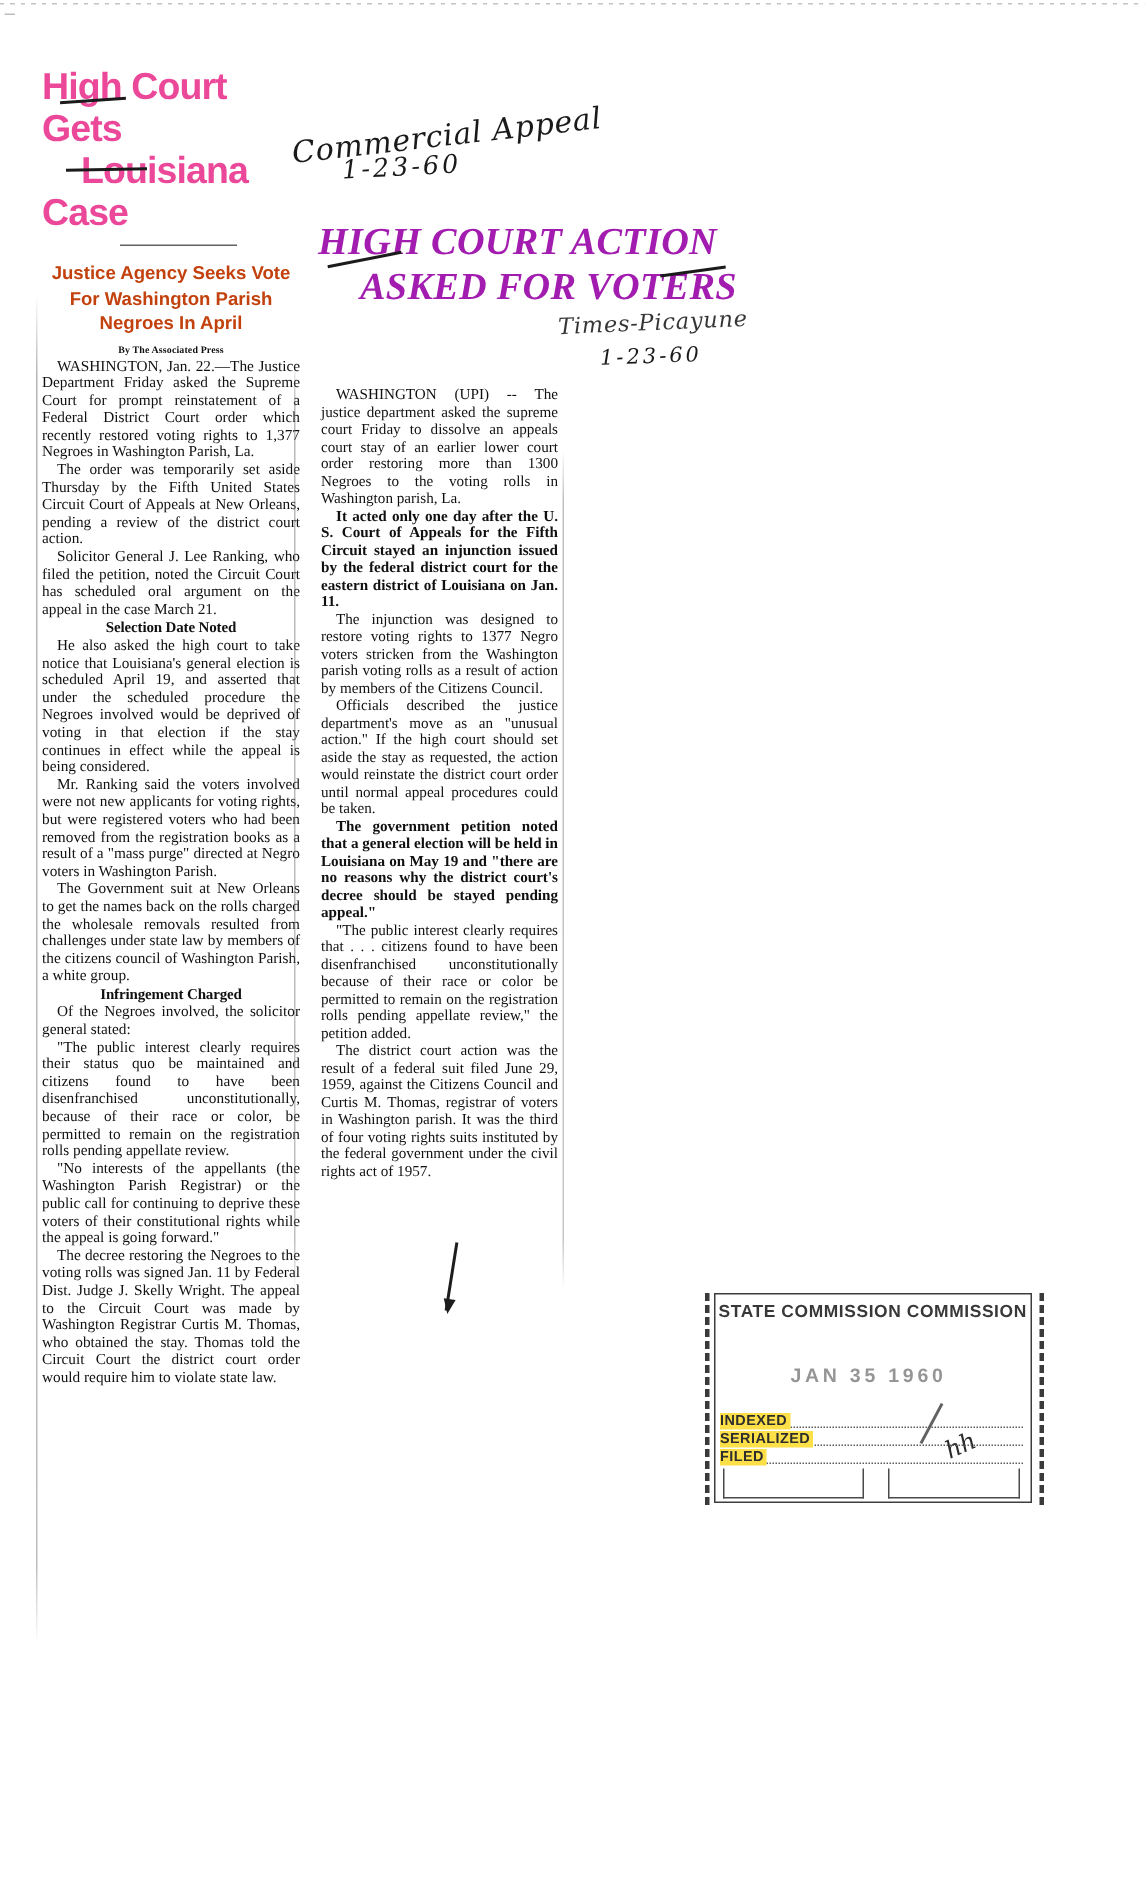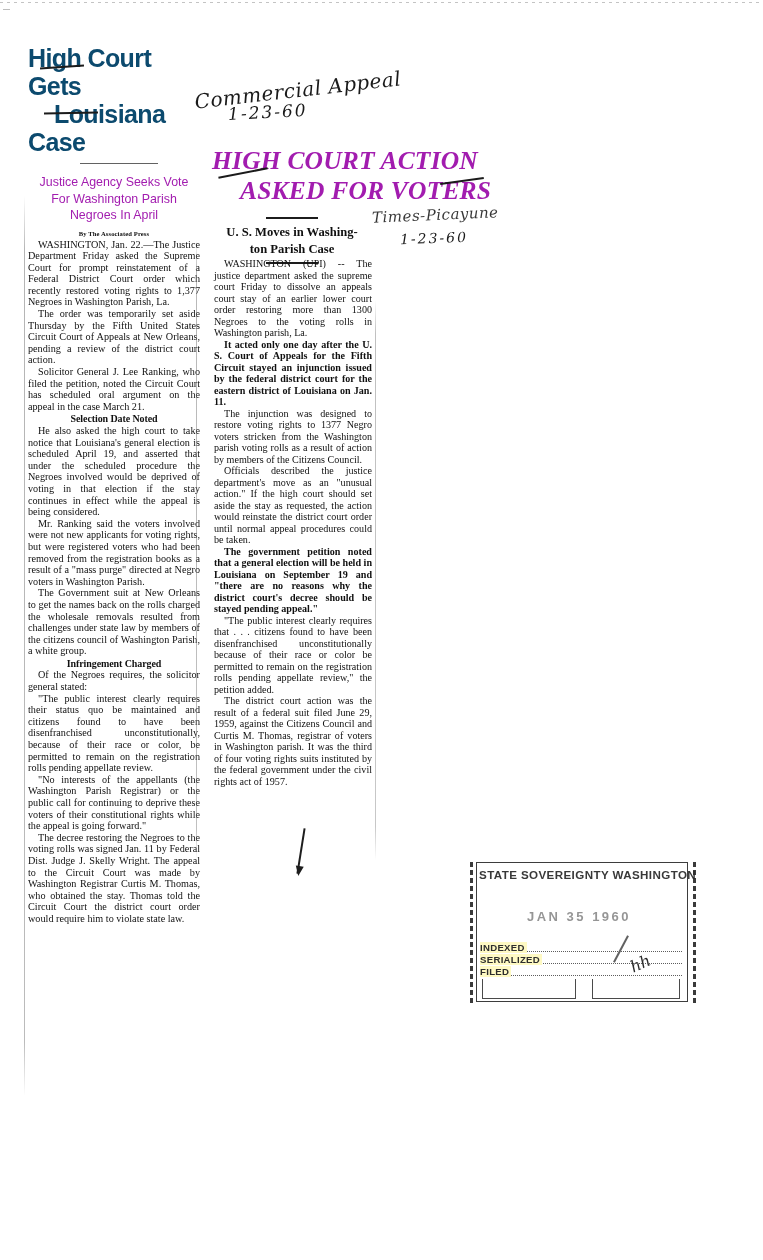--- a/index.html
+++ b/index.html
@@ -43,42 +43,42 @@
     left: 28px;
     top: 44px;
     width: 172px;
   }
   .masthead {
     font-family: "Liberation Sans", "DejaVu Sans", sans-serif;
     font-weight: bold;
     font-size: 25px;
     line-height: 1.12;
     letter-spacing: -0.6px;
-    color: #0c4a6e;
+    color: #ec4899;
     margin: 0;
   }
   .masthead .l1 { display:block; }
   .masthead .l2 { display:block; text-indent: 26px; }
 
   .mast-rule {
     width: 78px;
     height: 1px;
     background: #2e2e2e;
     margin: 7px 0 0 52px;
     opacity:.75;
   }
 
   .subhead-deck {
     font-family: "Liberation Sans", "DejaVu Sans", sans-serif;
-    font-weight: normal;
+    font-weight: bold;
     font-size: 12.4px;
     line-height: 1.33;
     text-align: center;
     margin: 10px 0 0 0;
-    color: #a21caf;
+    color: #c2410c;
   }
   .byline {
     font-family: "Liberation Serif", "DejaVu Serif", serif;
     font-weight: bold;
     font-size: 6.6px;
     text-align: center;
     margin: 6px 0 2px 0;
     letter-spacing: .1px;
   }
 
@@ -280,21 +280,21 @@
     width: 202px;
   }
   .stamp-line {
     position: relative;
     height: 12px;
     font-size: 9.6px;
     font-weight: bold;
     letter-spacing: .3px;
     color: #2d2d2d;
   }
-  .stamp-line .lbl { position: relative; z-index: 2; background: #fef9c3; padding-right: 2px; }
+  .stamp-line .lbl { position: relative; z-index: 2; background: #fde047; padding-right: 2px; }
   .stamp-line .dots {
     position: absolute;
     left: 0; right: 0; bottom: 2px;
     border-bottom: 1px dotted #5d5d5d;
     z-index: 1;
   }
   .stamp-sig-row {
     position: absolute;
     left: 12px; bottom: 5px;
     width: 198px;
@@ -353,50 +353,44 @@
 
   <div class="col-body">
     <p>WASHINGTON, Jan. 22.—The Justice Department Friday asked the Supreme Court for prompt reinstatement of a Federal District Court order which recently restored voting rights to 1,377 Negroes in Washington Parish, La.</p>
     <p>The order was temporarily set aside Thursday by the Fifth United States Circuit Court of Appeals at New Orleans, pending a review of the district court action.</p>
     <p>Solicitor General J. Lee Ranking, who filed the petition, noted the Circuit Court has scheduled oral argument on the appeal in the case March 21.</p>
     <p class="sub-rule">Selection Date Noted</p>
     <p>He also asked the high court to take notice that Louisiana's general election is scheduled April 19, and asserted that under the scheduled procedure the Negroes involved would be deprived of voting in that election if the stay continues in effect while the appeal is being considered.</p>
     <p>Mr. Ranking said the voters involved were not new applicants for voting rights, but were registered voters who had been removed from the registration books as a result of a "mass purge" directed at Negro voters in Washington Parish.</p>
     <p>The Government suit at New Orleans to get the names back on the rolls charged the wholesale removals resulted from challenges under state law by members of the citizens council of Washington Parish, a white group.</p>
     <p class="sub-rule">Infringement Charged</p>
-    <p>Of the Negroes requires, the solicitor general stated:</p>
+    <p>Of the Negroes involved, the solicitor general stated:</p>
     <p>"The public interest clearly requires their status quo be maintained and citizens found to have been disenfranchised unconstitutionally, because of their race or color, be permitted to remain on the registration rolls pending appellate review.</p>
     <p>"No interests of the appellants (the Washington Parish Registrar) or the public call for continuing to deprive these voters of their constitutional rights while the appeal is going forward."</p>
     <p>The decree restoring the Negroes to the voting rolls was signed Jan. 11 by Federal Dist. Judge J. Skelly Wright. The appeal to the Circuit Court was made by Washington Registrar Curtis M. Thomas, who obtained the stay. Thomas told the Circuit Court the district court order would require him to violate state law.</p>
   </div>
 </div>
 
 <div class="trim-right-v"></div>
 <div class="trim-right-v2"></div>
 
 <div id="clip-right">
   <h1 class="big-head">
     <span class="r1">HIGH COURT ACTION</span>
     <span class="r2">ASKED FOR VOTERS</span>
   </h1>
 
-  <div class="deck2">
-    <div class="deck-rule-top"></div>
-    <div>U. S. Moves in Washing-</div>
-    <div>ton Parish Case</div>
-    <div class="deck-rule-bot"></div>
-  </div>
 </div>
 
 <div id="right-body">
   <p>WASHINGTON (UPI) -- The justice department asked the supreme court Friday to dissolve an appeals court stay of an earlier lower court order restoring more than 1300 Negroes to the voting rolls in Washington parish, La.</p>
   <p class="b">It acted only one day after the U. S. Court of Appeals for the Fifth Circuit stayed an injunction issued by the federal district court for the eastern district of Louisiana on Jan. 11.</p>
   <p>The injunction was designed to restore voting rights to 1377 Negro voters stricken from the Washington parish voting rolls as a result of action by members of the Citizens Council.</p>
   <p>Officials described the justice department's move as an "unusual action." If the high court should set aside the stay as requested, the action would reinstate the district court order until normal appeal procedures could be taken.</p>
-  <p class="b">The government petition noted that a general election will be held in Louisiana on September 19 and "there are no reasons why the district court's decree should be stayed pending appeal."</p>
+  <p class="b">The government petition noted that a general election will be held in Louisiana on May 19 and "there are no reasons why the district court's decree should be stayed pending appeal."</p>
   <p>"The public interest clearly requires that . . . citizens found to have been disenfranchised unconstitutionally because of their race or color be permitted to remain on the registration rolls pending appellate review," the petition added.</p>
   <p>The district court action was the result of a federal suit filed June 29, 1959, against the Citizens Council and Curtis M. Thomas, registrar of voters in Washington parish. It was the third of four voting rights suits instituted by the federal government under the civil rights act of 1957.</p>
 </div>
 
 <div class="hand" id="hand-ca">Commercial Appeal</div>
 <div class="hand" id="hand-ca-date">1-23-60</div>
 <div class="hand" id="hand-tp">Times-Picayune</div>
 <div class="hand" id="hand-tp-date">1-23-60</div>
 
 <div class="pen-stroke" id="strike-1"></div>
@@ -404,21 +398,21 @@
 <div class="pen-stroke" id="strike-3"></div>
 <div class="pen-stroke" id="strike-4"></div>
 <div id="arrow-mark"></div>
 <div id="arrow-head"></div>
 
 <div id="stamp">
   <div class="stamp-border-l"></div>
   <div class="stamp-border-r"></div>
   <div class="stamp-box"></div>
 
-  <div class="stamp-title">STATE SOVEREIGNTY WASHINGTON</div>
+  <div class="stamp-title">STATE COMMISSION COMMISSION</div>
   <div class="stamp-date">JAN 35 1960</div>
 
   <div class="stamp-lines">
     <div class="stamp-line">
       <span class="lbl">INDEXED</span>
       <span class="dots"></span>
     </div>
     <div class="stamp-line">
       <span class="lbl">SERIALIZED</span>
       <span class="dots"></span>

